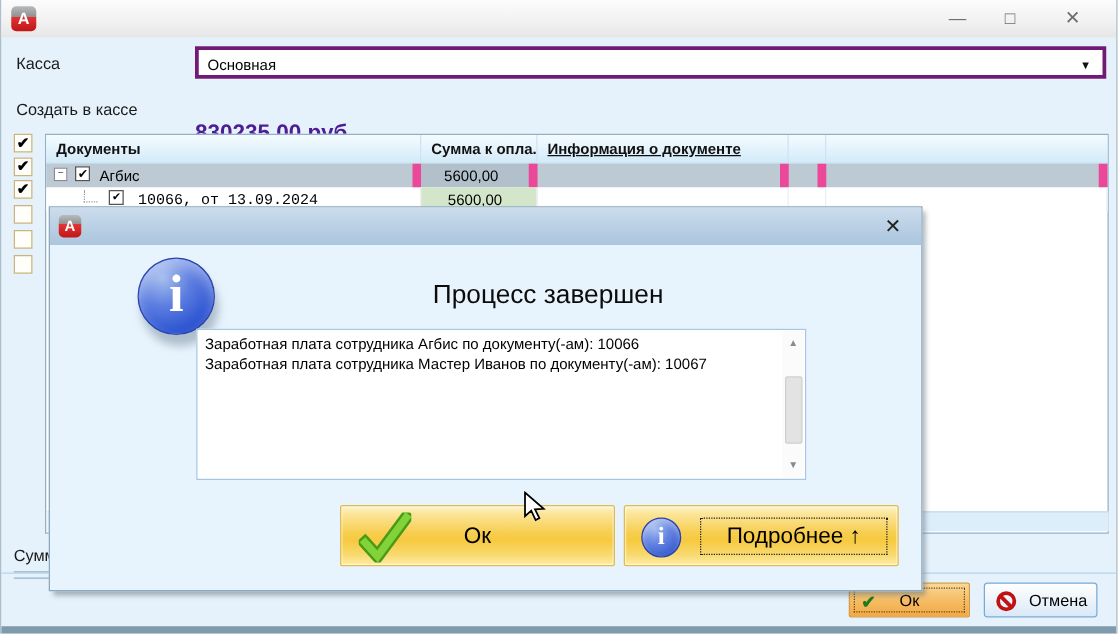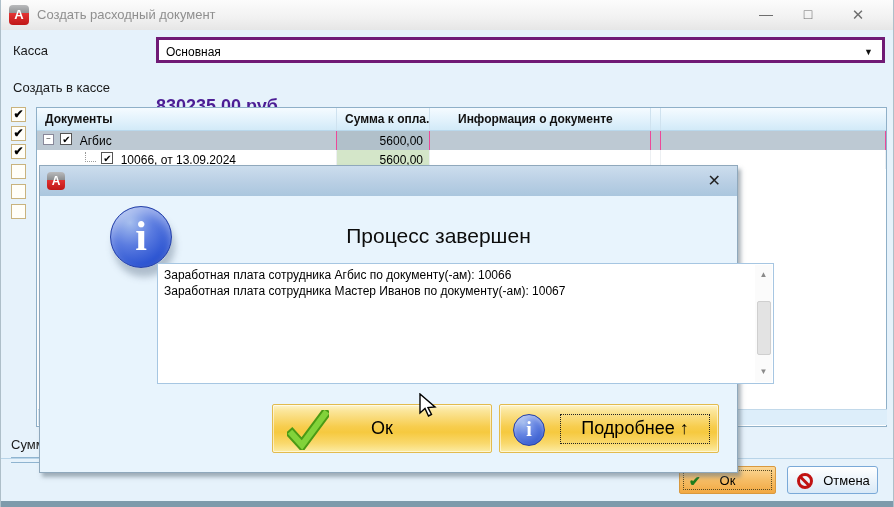--- a/index.html
+++ b/index.html
@@ -29,31 +29,31 @@
   .scb.checked::after{content:"✔";}
   
   .table{position:absolute;left:35px;top:107px;width:851px;height:320px;background:#fff;
          border:1px solid #8fb0c8;box-sizing:border-box;font-size:12px;}
   .thead{position:absolute;left:0;top:0;width:100%;height:23px;
          background:linear-gradient(180deg,#f5fbff 0%,#e2f2fc 55%,#d2eaf8 100%);
          border-bottom:1px solid #b9d8ec;box-sizing:border-box;}
   .trow{position:absolute;left:0;width:100%;height:19px;}
   .cell{position:absolute;top:0;height:100%;box-sizing:border-box;border-right:1px solid #cfe2ef;
         overflow:hidden;white-space:nowrap;}
-  .c1{left:0;width:300px;} .c2{left:300px;width:93px;} .c3{left:413px;width:201px;}
+  .c1{left:0;width:300px;} .c2{left:300px;width:93px;} .c3{left:393px;width:201px;text-decoration:underline;}
   .c4{left:594px;width:30px;} .c5{left:624px;width:225px;border-right:none;}
   
   .thead .cell{font-weight:bold;color:#111;padding:4px 0 0 8px;}
   .row1{top:23px;background:#bdc9d3;}
-  .row1 .cell{border-right:1px solid #ec4899;}
+  .row1 .cell{border-right:7px solid #ec4899;}
   .row1 .c2{background:#b1c0ca;}
   .row2{top:42px;background:#fff;}
   .row2 .cell{border-right:1px solid #eceff2;}
   .row2 .c2{background:#d4e6c9;}
-  .sum{text-align:right;padding:3px 6px 0 0;}
+  .sum{text-align:center;padding:3px 6px 0 0;}
   .treeline{display:inline-block;width:10px;height:9px;border-left:1px dotted #9a9a9a;
             border-bottom:1px dotted #9a9a9a;margin:0 2px 4px 0;vertical-align:middle;}
   .expander{display:inline-block;width:9px;height:9px;border:1px solid #889;background:#fff;
             font-size:8px;line-height:8px;text-align:center;color:#333;margin:0 3px 1px 6px;
             vertical-align:middle;}
   .tcb{display:inline-block;width:12px;height:12px;border:1px solid #555;background:#fff;
        font-size:10px;line-height:11px;text-align:center;color:#000;margin:0 4px 1px 0;
        vertical-align:middle;box-sizing:border-box;}
   .tcb.checked::after{content:"✔";}
   .rowlabel{vertical-align:middle;padding-top:3px;display:inline-block;}
@@ -88,21 +88,21 @@
   .mtitle .appicon{left:7px;top:6px;width:18px;height:18px;line-height:18px;font-size:12px;}
   .mclose{position:absolute;right:16px;top:5px;font-size:16px;color:#222;cursor:default;}
   .info-big{position:absolute;left:70px;top:40px;width:60px;height:60px;border-radius:50%;
             background:radial-gradient(circle at 32% 26%,#a4bdee 0%,#5b7ce0 38%,#2d55d2 72%,#1f3fb0 100%);
             border:1px solid #2742a8;
             box-shadow:inset 0 6px 10px rgba(255,255,255,.45),3px 9px 7px rgba(70,90,115,.35);
             color:#fff;font-family:"Liberation Serif",serif;font-weight:bold;font-size:42px;
             text-align:center;line-height:58px;}
   .mheading{position:absolute;left:117px;top:58px;width:563px;text-align:center;
             font-size:21px;color:#0c0c0c;}
-  .msgbox{position:absolute;left:117px;top:97px;width:617px;height:121px;background:#fff;
+  .msgbox{position:absolute;left:117px;top:97px;width:488px;height:121px;background:#fff;
           border:1px solid #a6c6e2;box-sizing:border-box;font-size:12px;color:#000;}
   .msgbox .lines{position:absolute;left:6px;top:3px;right:22px;line-height:16px;}
   .sbar{position:absolute;right:1px;top:1px;bottom:1px;width:17px;background:#fbfbfb;}
   .sbar .up,.sbar .dn{position:absolute;left:0;width:100%;height:16px;text-align:center;
         color:#8a8a8a;font-size:8px;line-height:16px;}
   .sbar .up{top:2px;} .sbar .dn{bottom:2px;}
   .sbar .thumb{position:absolute;left:2px;top:36px;width:12px;height:52px;background:#e3e3e3;
         border:1px solid #cfcfcf;border-radius:2px;}
   .gold{position:absolute;top:238px;width:220px;height:49px;box-sizing:border-box;
         background:linear-gradient(180deg,#fdf4cf 0%,#fbe69b 12%,#f7cd4e 46%,#f6c93f 58%,#f9d96e 82%,#fcecA4 100%);
@@ -121,21 +121,20 @@
            text-align:center;}
   .cursor{position:absolute;left:417px;top:393px;z-index:20;}
 </style>
 </head>
 <body>
 
 <div class="win">
 
   <div class="titlebar">
     <span class="appicon">A</span>
-    <span class="wtitle">Создать расходный документ</span>
     <span class="wc min">—</span>
     <span class="wc max">□</span>
     <span class="wc close">✕</span>
   </div>
 
   <span class="flabel" style="left:12px;top:43px;">Касса</span>
   <div class="dropdown">
     <span class="val">Основная</span>
     <span class="dd-arrow">▼</span>
   </div>
@@ -162,21 +161,21 @@
         <span class="expander">−</span>
         <span class="tcb checked"></span>
         <span class="rowlabel">Агбис</span>
       </div>
       <div class="cell c2 sum">5600,00</div>
       <div class="cell c3"></div>
       <div class="cell c4"></div>
         <div class="cell c5"></div>
     </div>
     <div class="trow row2">
-      <div class="cell c1" style="padding-left:48px;">
+      <div class="cell c1" style="padding-left:30px;font-family:Liberation Mono, monospace;">
         <span class="treeline"></span>
         <span class="tcb checked"></span>
         <span class="rowlabel">10066, от 13.09.2024</span>
       </div>
       <div class="cell c2 sum">5600,00</div>
       <div class="cell c3"></div>
       <div class="cell c4"></div>
         <div class="cell c5"></div>
     </div>
     <div class="tfoot"></div>

